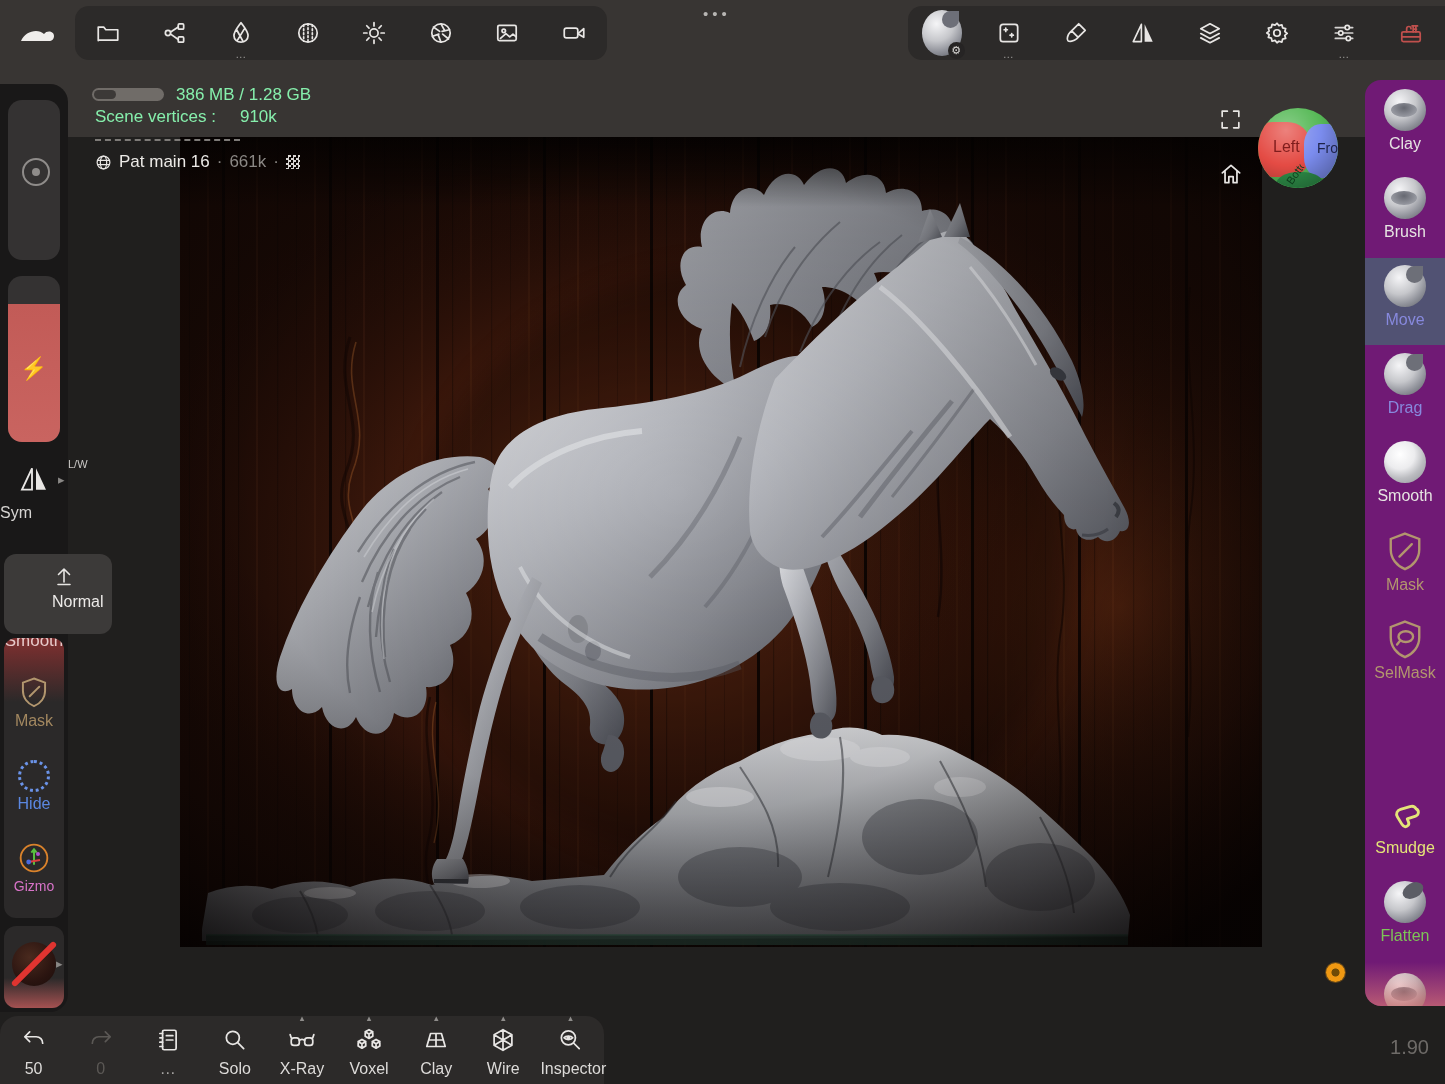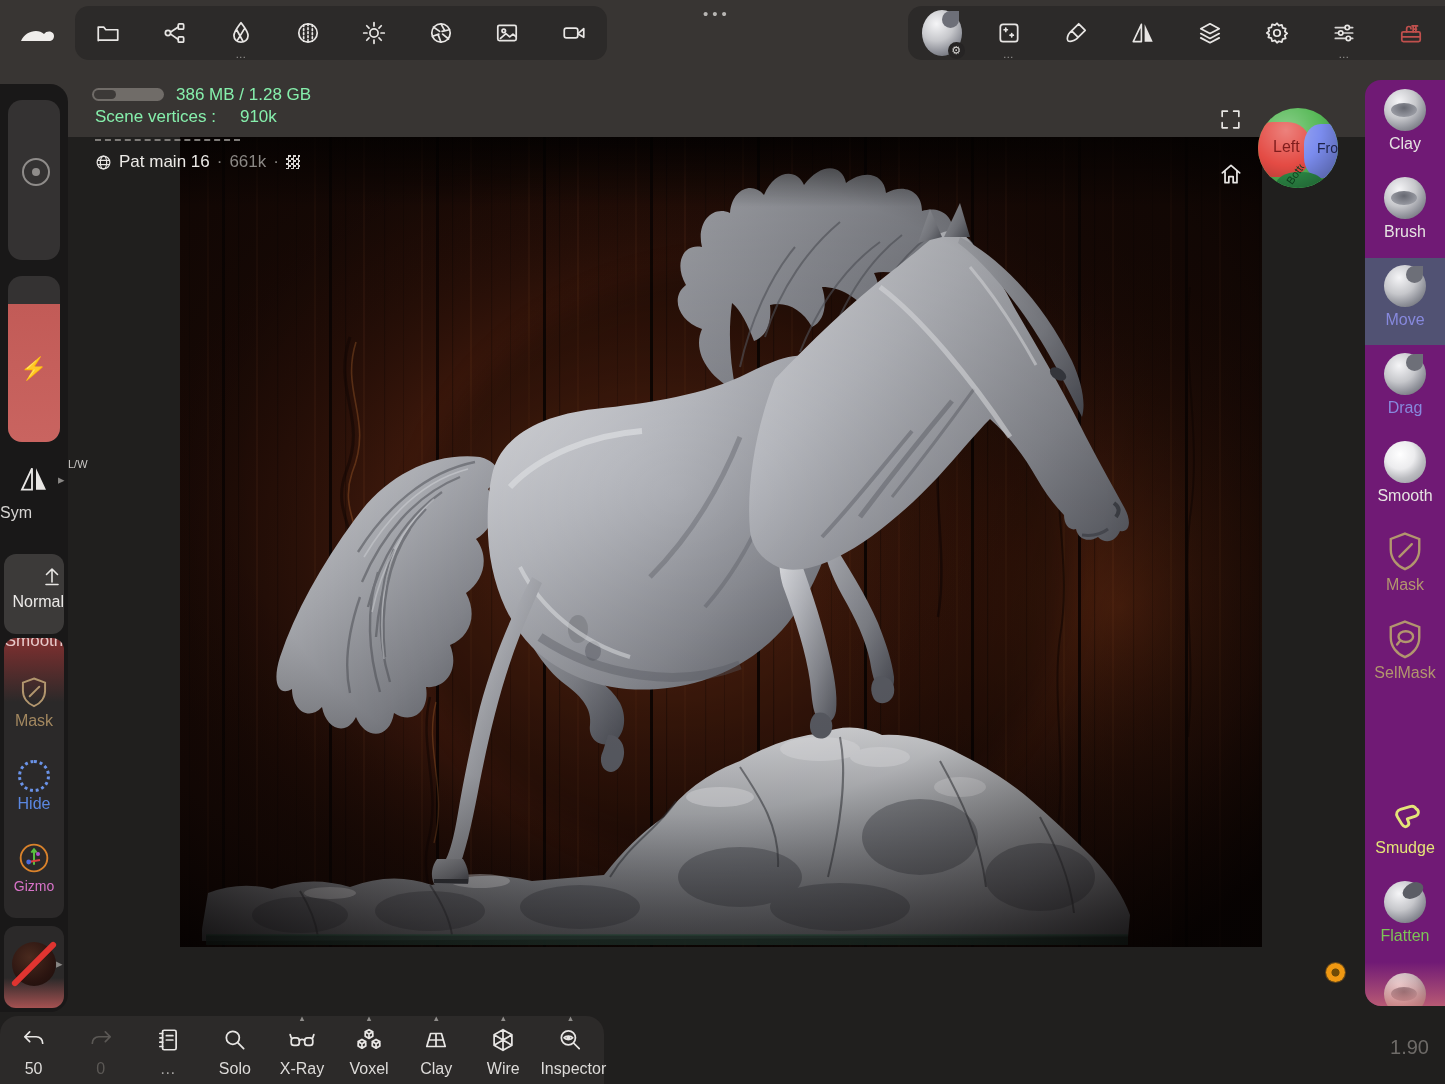--- a/index.html
+++ b/index.html
@@ -67,21 +67,21 @@
   #intensity-slider{left:8px;top:276px;width:52px;height:166px;overflow:hidden;}
   #intensity-fill{left:0;bottom:0;width:52px;height:138px;background:linear-gradient(#c25b57,#c96460);}
   #radius-icon{left:14px;top:58px;width:24px;height:24px;border:2px solid #8f8c8a;border-radius:50%;}
   #radius-icon::after{content:"";position:absolute;left:8px;top:8px;width:8px;height:8px;border-radius:50%;background:#8f8c8a;}
   #bolt{left:0;top:80px;width:52px;text-align:center;color:#e8a5a1;font-size:22px;}
   .rail-lbl{width:68px;text-align:left;color:#d6d4d2;font-size:16px;position:absolute;}
   #sym-block{left:0px;top:456px;width:68px;height:74px;}
   #sym-mode{position:absolute;left:40px;top:2px;color:#c9c7c5;font-size:11px;margin-left:28px;}
   #sym-arrow,#nomat-arrow{color:#8a8886;font-size:13px;}
   #sym-arrow{position:absolute;left:58px;top:16px;}
-  #normal-panel{left:4px;top:554px;width:60px;height:80px;background:#3c3a39;border-radius:12px;text-align:right;}
+  #normal-panel{left:4px;top:554px;width:60px;height:80px;background:#3c3a39;border-radius:12px;text-align:left;padding-left:48px;}
   #left-group{left:4px;top:638px;width:60px;height:280px;background:#2b2929;border-radius:12px;overflow:hidden;}
   #smooth-banner{position:absolute;left:0;top:0;width:60px;height:64px;
     background:linear-gradient(rgba(136,48,48,.92),rgba(136,48,48,0));}
   #smooth-banner span{position:absolute;left:0;top:-7px;width:60px;text-align:center;color:#e7caca;font-size:17px;}
   .lg-item{position:absolute;left:0;width:60px;text-align:center;}
   #nomat-panel{left:4px;top:926px;width:60px;height:82px;background:#2b2929;border-radius:12px;overflow:hidden;}
   #nomat-glow{position:absolute;left:0;bottom:0;width:60px;height:30px;
     background:linear-gradient(to top,rgba(205,95,95,.75),rgba(205,95,95,0));}
   #nomat-sphere{position:absolute;left:8px;top:16px;width:44px;height:44px;border-radius:50%;
     background:radial-gradient(circle at 40% 35%,#4a2a1e,#2a1410 62%,#1b0d0a);}

